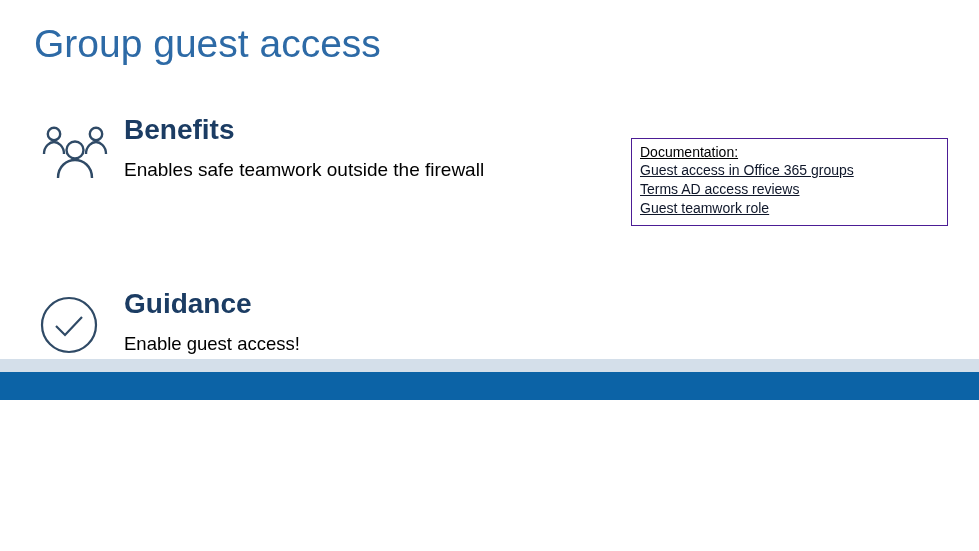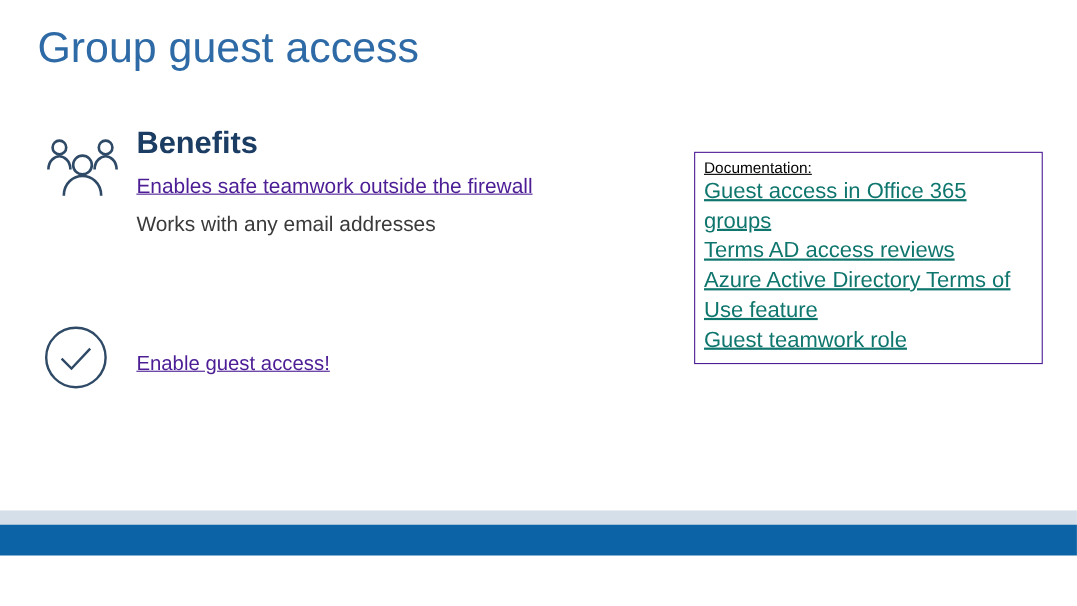--- a/index.html
+++ b/index.html
@@ -1,33 +1,33 @@
 <!DOCTYPE html>
 <html><head>
 <meta charset="utf-8">
 <style>
   * { box-sizing: border-box; margin: 0; padding: 0; }
   html, body { width: 979px; height: 551px; background: #fff; font-family: "Segoe UI", Arial, sans-serif; overflow: hidden; }
-  .slide { position: relative; width: 979px; height: 505px; border-radius: 25px; }
+  .slide { position: relative; width: 979px; height: 400px; border-radius: 25px; }
   .title { position: absolute; left: 34px; top: 22px; font-size: 39px; font-weight: 300; color: #2d6aa6; }
   .icon-col { position: absolute; left: 38px; width: 74px; }
   .icon-group { top: 122px; }
   .icon-check { top: 294px; }
   .content-col { position: absolute; left: 124px; width: 500px; }
   .section-title { font-size: 28px; font-weight: 600; color: #1b3c63; }
   .benefits-title { position: absolute; top: 114px; }
   .benefits-list { position: absolute; top: 156px; }
   .guidance-title { position: absolute; top: 288px; }
-  .guidance-list { position: absolute; top: 316px; width: 830px; }
+  .guidance-list { position: absolute; top: 330px; width: 830px; }
   .item { font-size: 19px; color: #3a3a3a; line-height: 1.5; margin-bottom: 6px; }
-  .emph { color: #4c1d95; text-decoration: underline; }
+  .emph { color: #000000; }
   .guidance-list .item { font-size: 18.5px; margin-bottom: 8px; }
   .docbox { position: absolute; left: 631px; top: 138px; width: 317px; border: 1px solid #4c1d95; padding: 5px 8px 7px 8px; font-family: Liberation Sans, sans-serif; }
   .docbox-title { font-size: 14px; text-decoration: underline; color: #000; margin-bottom: 1px; }
-  .doc-link { display: block; font-size: 20px; color: #0f766e; text-decoration: underline; line-height: 1.35; cursor: pointer; }
+  .doc-link { display: block; font-size: 14px; color: #0f172a; text-decoration: underline; line-height: 1.35; cursor: pointer; }
   .footer { position: absolute; left: 0; bottom: 0; width: 979px; height: 28px; background: #0c63a6; }
   .footer-top { position: absolute; left: 0; bottom: 28px; width: 979px; height: 13px; background: #d4dfea; }
   svg { display: block; }
 </style>
 </head>
 <body>
 
 <div class="slide">
 
   <div class="title">Group guest access</div>
@@ -44,39 +44,38 @@
 
         <circle cx="37" cy="28" r="8.5"></circle>
         <path d="M20 56 C20 44 29 38 37 38 C45 38 54 44 54 56"></path>
       </g>
     </svg>
   </div>
 
   <div class="content-col section-title benefits-title">Benefits</div>
   <div class="content-col benefits-list">
     <div class="item emph">Enables safe teamwork outside the firewall</div>
-    <div class="item">Works with any email addresses</div>
   </div>
 
   <div class="icon-col icon-check" style="position:absolute;">
     <svg width="62" height="62" viewBox="0 0 62 62">
       <g fill="none" stroke="#2f4a66" stroke-width="2.2">
         <circle cx="31" cy="31" r="27"></circle>
         <path d="M18 32 L27 41 L44 23"></path>
       </g>
     </svg>
   </div>
 
+  <div class="content-col section-title guidance-title">Guidance</div>
   <div class="content-col guidance-list">
     <div class="item emph">Enable guest access!</div>
   </div>
 
   <div class="docbox">
     <div class="docbox-title">Documentation:</div>
     <a class="doc-link">Guest access in Office 365 groups</a>
     <a class="doc-link">Terms AD access reviews</a>
-    <a class="doc-link">Azure Active Directory Terms of Use feature</a>
     <a class="doc-link">Guest teamwork role</a>
   </div>
 
   <div class="footer-top"></div>
   <div class="footer"></div>
 </div>
 
 </body></html>

